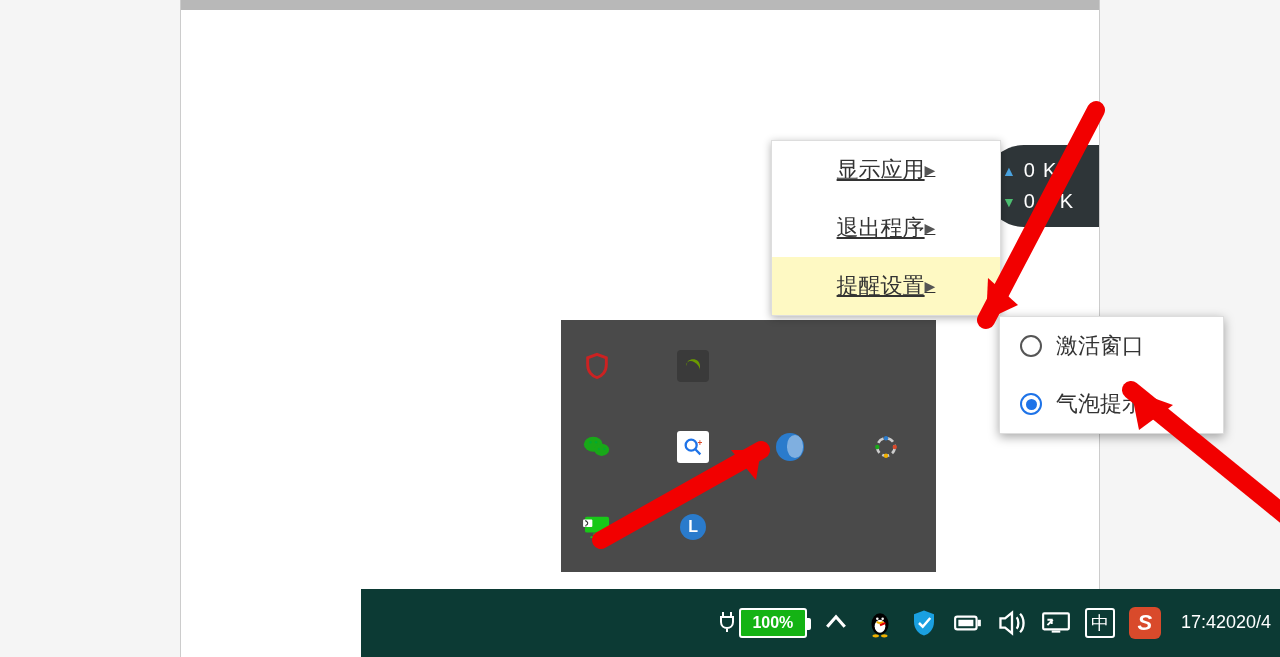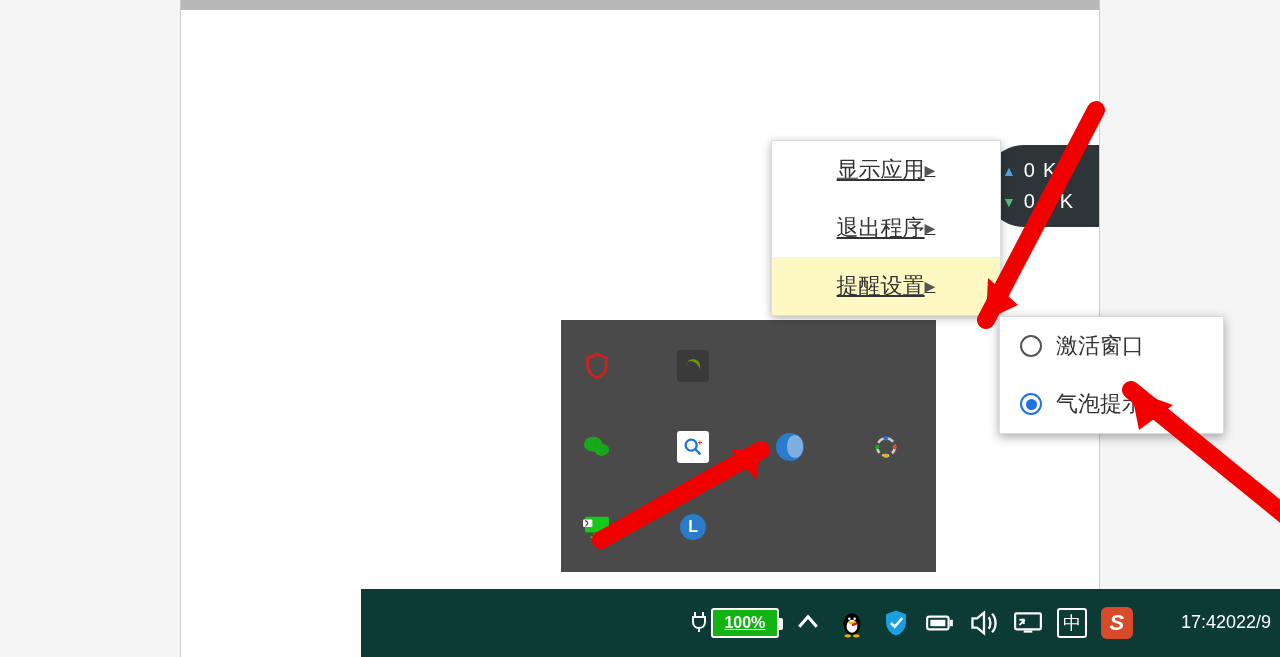--- a/index.html
+++ b/index.html
@@ -143,37 +143,37 @@
       width: 920px; height: 68px;
       background: #0c3a34;
       display: flex;
       align-items: center;
       justify-content: flex-end;
       padding-right: 10px;
       gap: 14px;
       color: #fff;
     }
     .tb-item { display:flex; align-items:center; justify-content:center; height:40px; }
-    .battery-wrap { display:flex; align-items:center; gap:2px;text-decoration:underline; }
+    .battery-wrap { display:flex; align-items:center; gap:2px; }
     .plug-icon svg { width:20px; height:24px; }
     .battery {
       width: 68px; height: 30px;
       border: 2px solid #fff;
       border-radius: 3px;
       position: relative;
       background: #14b314;
       display:flex;align-items:center;justify-content:center;
       font-size:16px; color:#fff; font-weight:bold;
     }
     .battery::after{content:'';position:absolute;right:-6px;top:8px;width:4px;height:12px;background:#fff;border-radius:0 2px 2px 0;}
     .tb-icon { width:30px; height:30px; display:flex;align-items:center;justify-content:center;}
     .tb-icon svg { width:100%; height:100%; }
     .ime-box { width:30px;height:30px;border:2px solid #fff;border-radius:3px;display:flex;align-items:center;justify-content:center;font-size:18px;}
     .sogou-icon { width:32px;height:32px;background:#d94a2b;border-radius:6px;display:flex;align-items:center;justify-content:center;font-size:22px;font-style:italic;font-weight:bold;color:#fff;}
-    .clock { text-align:right; font-size:18px; line-height:1.2; padding-left:6px;margin-left:28px;}
+    .clock { text-align:right; font-size:18px; line-height:1.2; padding-left:6px;}
 
     
     .anno-arrow { position:absolute; z-index:50; pointer-events:none; }
     .anno-arrow svg { overflow:visible; }
     .red-stroke { stroke:#f20000; stroke-width:18; fill:none; stroke-linecap:round;}
     .red-head { fill:#f20000; }
   </style>
 </head>
 <body>
 
@@ -331,21 +331,21 @@
         </svg>
     </div>
     <div class="tb-item">
       <div class="ime-box">中</div>
     </div>
     <div class="tb-item">
       <div class="sogou-icon">S</div>
     </div>
     <div class="tb-item clock">
       <div>17:4</div>
-      <div>2022/9</div>
+      <div>2020/4</div>
     </div>
   </div>
 
   <div class="anno-arrow" style="left:400px; top:430px; width:220px; height:120px;">
     <svg width="220" height="120">
         <line x1="20" y1="110" x2="180" y2="20" class="red-stroke"></line>
         <polygon points="180,20 150,20 175,50" class="red-head"></polygon>
       </svg>
   </div>
   <div class="anno-arrow" style="left:775px; top:100px; width:160px; height:250px;">

